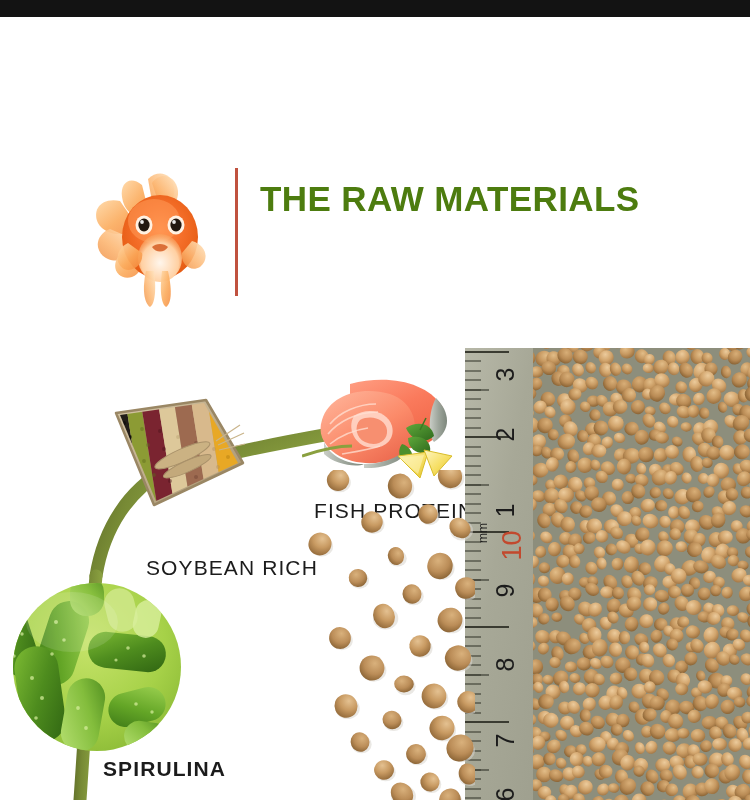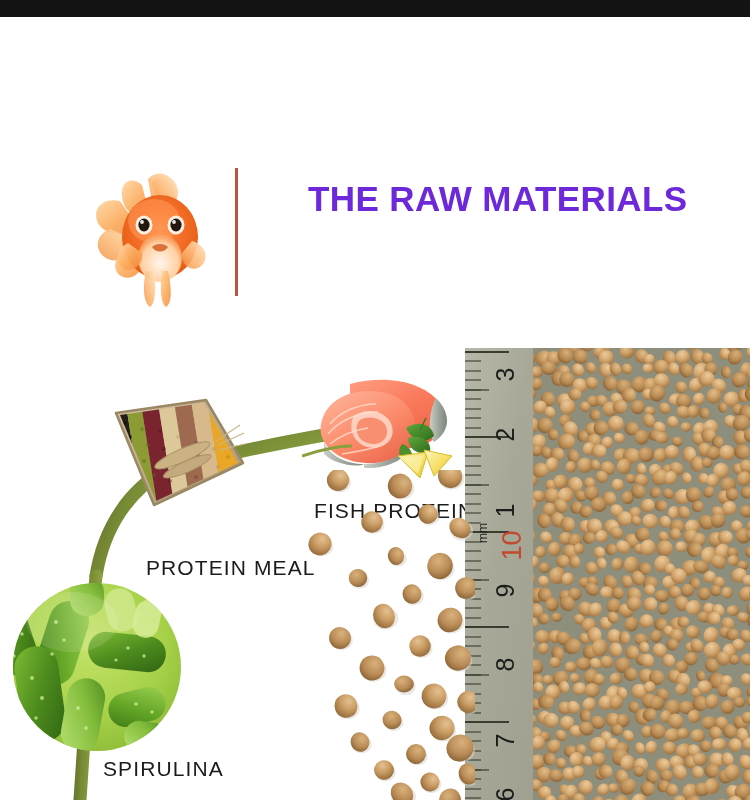--- a/index.html
+++ b/index.html
@@ -33,27 +33,26 @@
     width:3px; height:128px;
     background:#c0523f;
     flex:0 0 auto;
   }
   .heading-text {
     margin-left:22px;
     padding-top:9px;
   }
   .heading-line {
     display:block;
-    color:#6d28d9;
+    color:#4d7c0f;
     font-size:35px;
     line-height:44px;
     font-weight:bold;
     letter-spacing:0.4px;
     white-space:nowrap;
-    margin-left:48px;
   }
 
   
   .goldfish {
     position:absolute; left:80px; top:163px;
     width:150px; height:150px;
   }
 
   
   .stem-svg {
@@ -71,21 +70,21 @@
   
   .ing-label {
     position:absolute;
     color:#1b1b1b;
     font-size:21px;
     letter-spacing:1.1px;
     white-space:nowrap;
   }
   .label-soybean { left:146px; top:556px; }
   .label-fish    { left:314px; top:499px; }
-  .label-spir    { left:103px; top:757px; }
+  .label-spir    { left:103px; top:757px;font-weight:bold; }
 
   
   .photo-panel {
     position:absolute; left:465px; top:348px;
     width:285px; height:452px;
     overflow:hidden;
     background:#a8a897;
   }
   .ruler-strip {
     position:absolute; left:0; top:0;
@@ -388,21 +387,21 @@
         <circle cx="124" cy="122" r="1.8"></circle>
           <circle cx="140" cy="130" r="1.7"></circle>
         <circle cx="10" cy="52" r="1.7"></circle>
           <circle cx="2" cy="74" r="1.7"></circle>
       </g>
 
       <ellipse cx="60" cy="40" rx="46" ry="30" fill="#ffffff" opacity="0.12"></ellipse>
     </g>
   </svg>
 
-  <div class="ing-label label-soybean">PROTEIN MEAL</div>
+  <div class="ing-label label-soybean">SOYBEAN RICH</div>
   <div class="ing-label label-fish">FISH PROTEIN</div>
   <div class="ing-label label-spir">SPIRULINA</div>
 
   <div class="photo-panel">
 
     <div class="ruler-strip">
       <svg width="72" height="452" viewBox="0 0 72 452">
         <g stroke="#3a3b31" stroke-width="1.1">
 
           <g id="minor">

